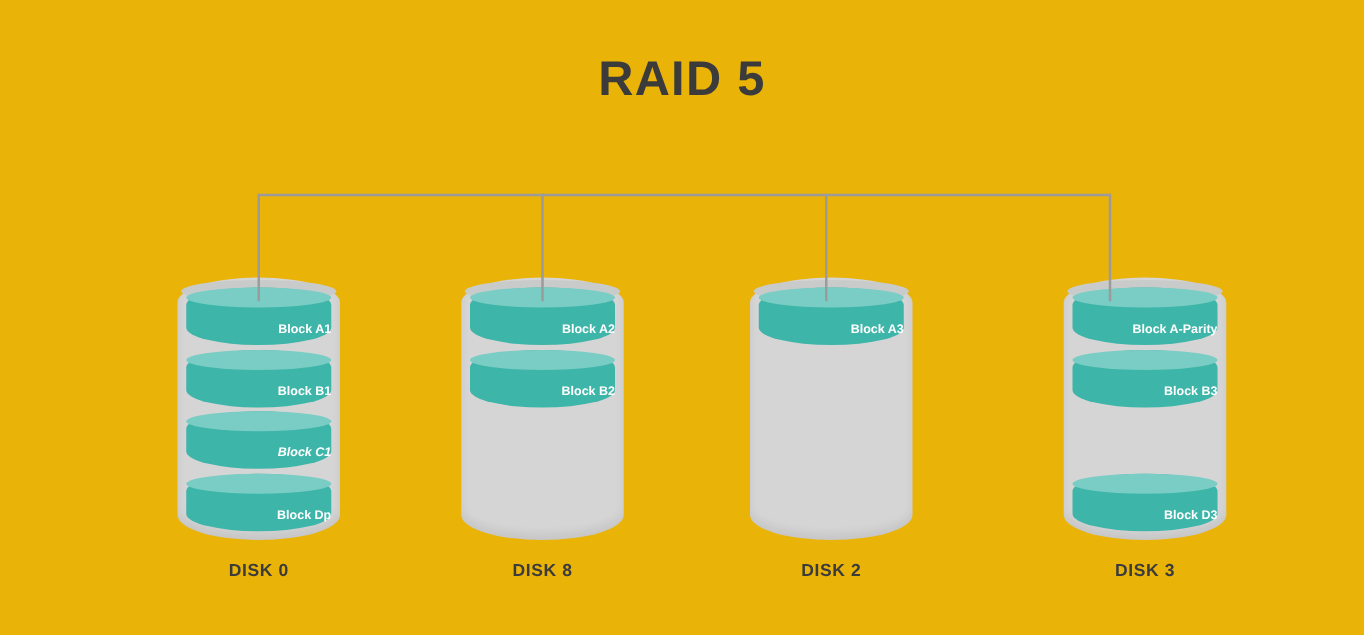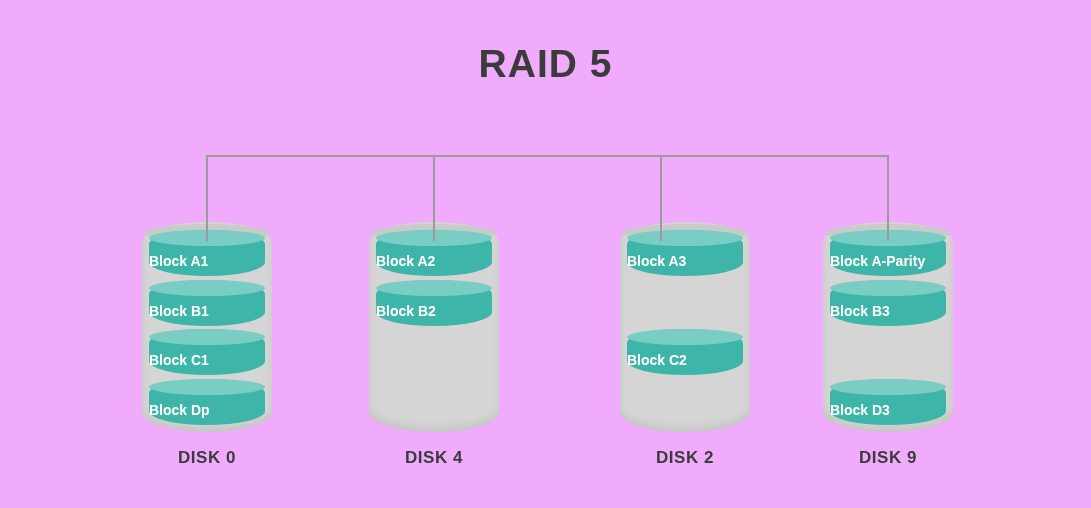--- a/index.html
+++ b/index.html
@@ -1,20 +1,20 @@
 <!DOCTYPE html>
 <html style="--teal: #3eb5a9; --teal_light: #79cdc4; --shell: #d5d5d5; --line: #9b9b9b; --text_dark: #3b3b3b; --block_text: #ffffff;"><head>
 <meta charset="utf-8">
 <style>
   html, body { margin: 0; padding: 0; background: #ffffff; }
   .stage {
     position: relative;
     width: 1091px;
     height: 508px;
-    background: #f0abfc;
+    background: #eab308;
     overflow: hidden;
     font-family: "Liberation Sans", "DejaVu Sans", sans-serif;
   }
   .title {
     position: absolute;
     top: 42px;
     left: 0;
     right: 0;
     margin: 0;
     text-align: center;
@@ -46,22 +46,22 @@
   .vline.v3 { left: 887px; }
   .disk {
     position: absolute;
     top: 222px;
     width: 130px;
     height: 250px;
     z-index: 1;
   }
   .disk.d0 { left: 142px; }
   .disk.d1 { left: 369px; }
-  .disk.d2 { left: 620px; }
-  .disk.d3 { left: 823px; }
+  .disk.d2 { left: 600px; }
+  .disk.d3 { left: 851px; }
   .shell {
     position: absolute;
     top: 0;
     left: 0;
     width: 130px;
     height: 210px;
     background: var(--shell, #d5d5d5);
     border-radius: 50% / 20px;
     box-shadow: inset 0 -5px 7px rgba(0,0,0,0.07);
   }
@@ -89,40 +89,40 @@
     position: absolute;
     top: 0;
     left: 0;
     right: 0;
     height: 16px;
     background: var(--teal_light, #79cdc4);
     border-radius: 50%;
   }
   .block.b0 { top: 8px; }
   .block.b1 { top: 58px; }
-  .block.b2 { top: 107px; }
+  .block.b2 { top: 107px; font-style: italic; }
   .block.b3 { top: 157px; }
   .block-label {
     position: absolute;
     bottom: 7px;
     left: 0;
     width: 100%;
-    text-align: left;
+    text-align: right;
     color: var(--block_text, #ffffff);
-    font-size: 14px;
+    font-size: 10px;
     font-weight: bold;
     white-space: nowrap;
   }
   .disk-label {
     position: absolute;
     top: 226px;
     left: 0;
     width: 130px;
     text-align: center;
-    font-size: 17px;
+    font-size: 14px;
     font-weight: bold;
     letter-spacing: 0.5px;
     color: var(--text_dark, #3b3b3b);
   }
 </style>
 </head>
 <body>
 
 <div class="stage">
 
@@ -152,41 +152,38 @@
   </div>
 
   <div class="disk d1">
     <div class="shell"></div>
     <div class="block b0">
         <span class="block-label">Block A2</span>
       </div>
     <div class="block b1">
         <span class="block-label">Block B2</span>
       </div>
-    <div class="disk-label">DISK 4</div>
+    <div class="disk-label">DISK 8</div>
   </div>
 
   <div class="disk d2">
     <div class="shell"></div>
     <div class="block b0">
         <span class="block-label">Block A3</span>
-      </div>
-    <div class="block b2">
-        <span class="block-label">Block C2</span>
       </div>
     <div class="disk-label">DISK 2</div>
   </div>
 
   <div class="disk d3">
     <div class="shell"></div>
     <div class="block b0">
         <span class="block-label">Block A-Parity</span>
       </div>
     <div class="block b1">
         <span class="block-label">Block B3</span>
       </div>
     <div class="block b3">
         <span class="block-label">Block D3</span>
       </div>
-    <div class="disk-label">DISK 9</div>
+    <div class="disk-label">DISK 3</div>
   </div>
 
 </div>
 
 </body></html>

